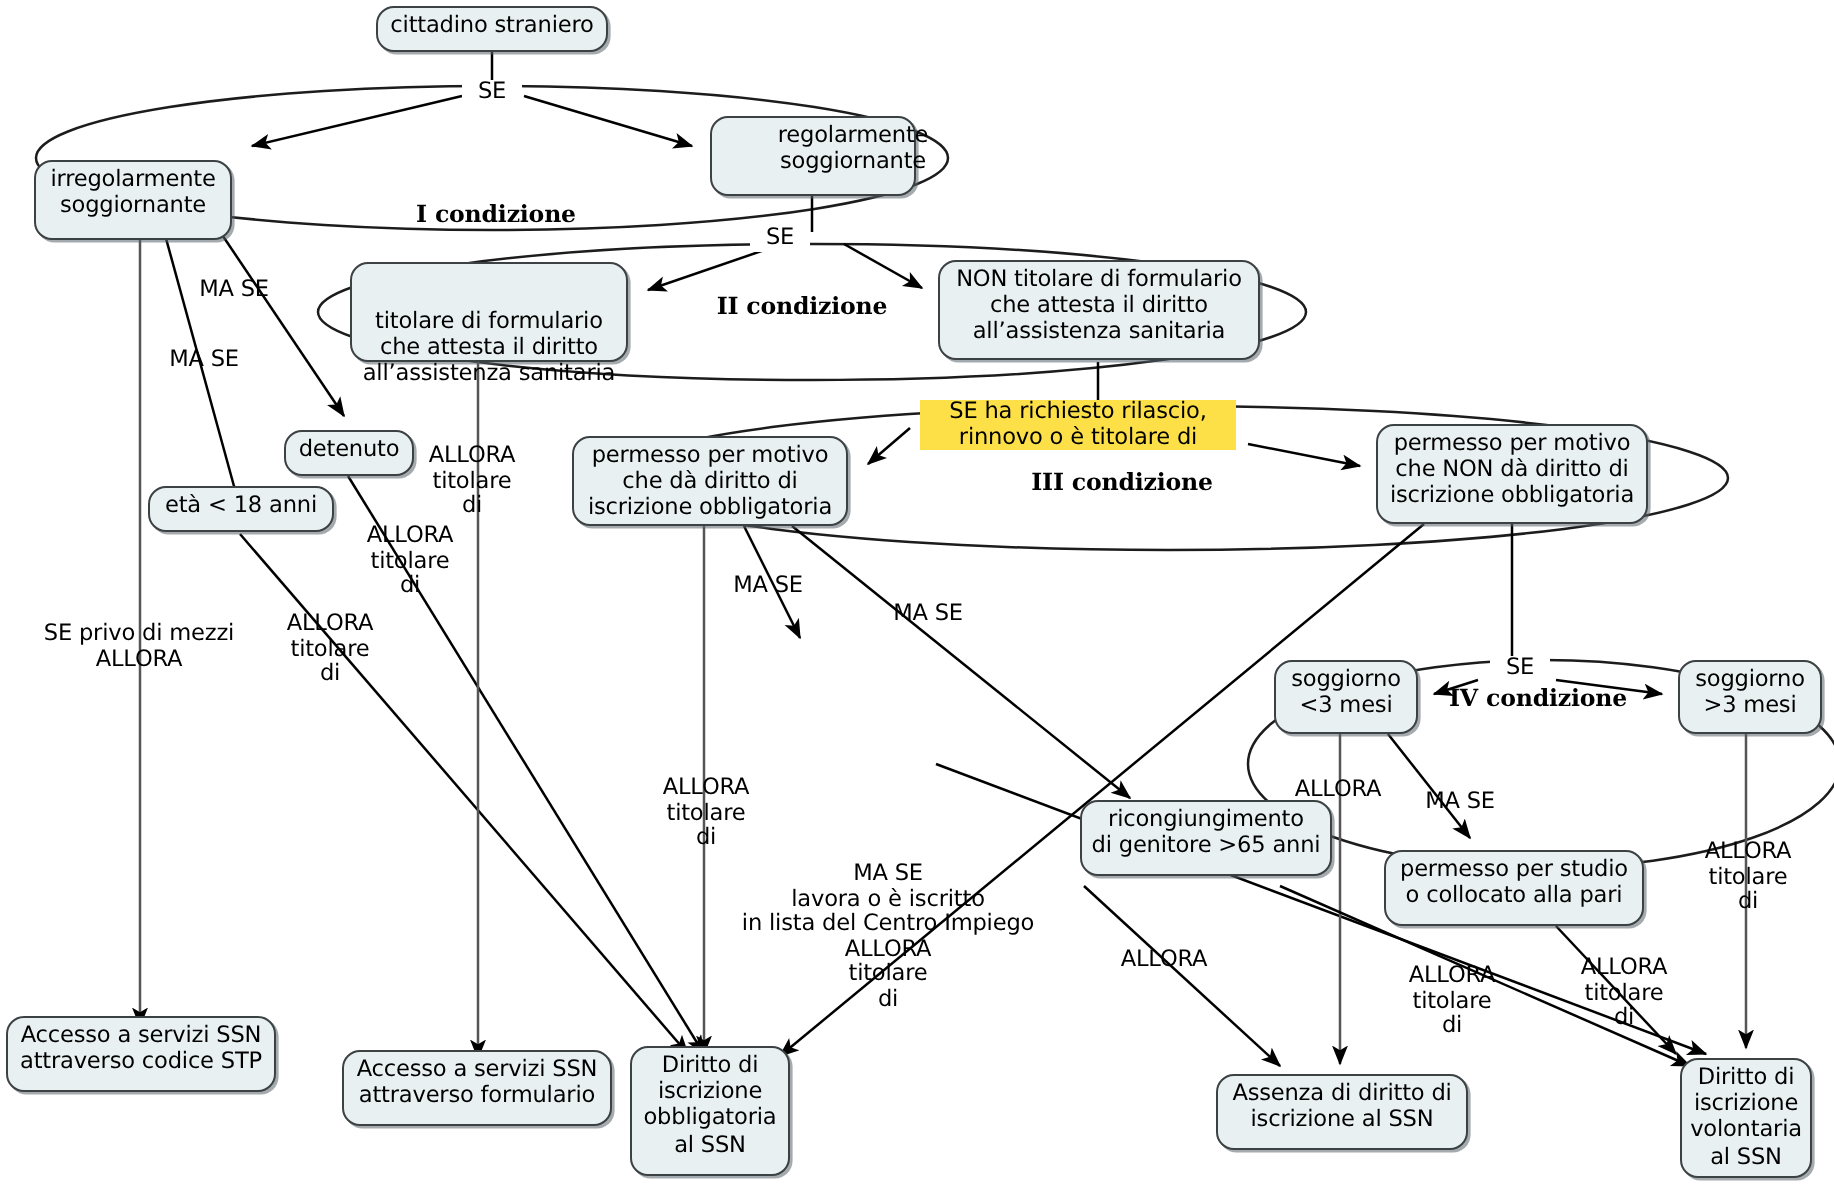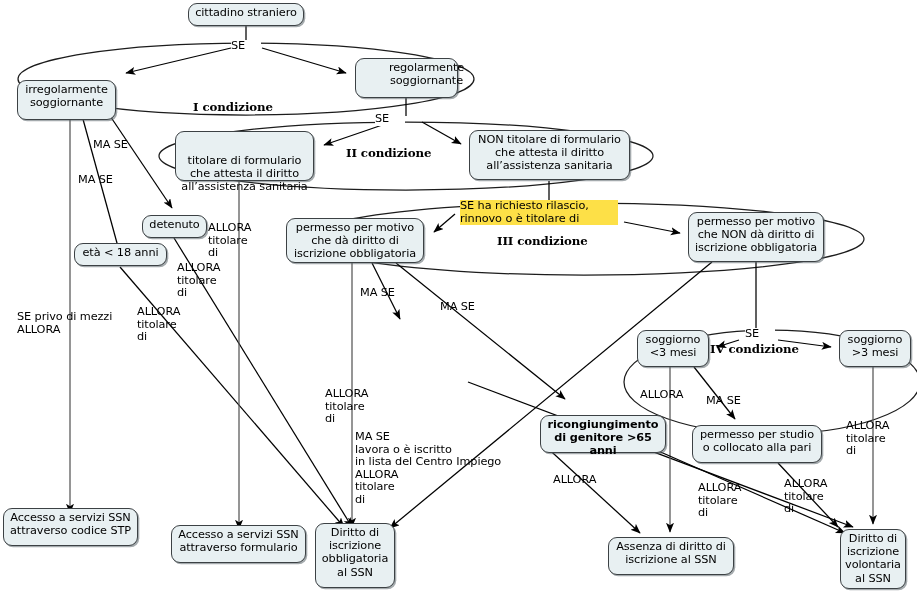--- a/index.html
+++ b/index.html
@@ -38,21 +38,21 @@
     letter-spacing: -0.1px;
     box-shadow: 1.3px 1.3px 0 rgba(90,100,105,0.55);
     padding: 2px 4px;
     z-index: 5;
   }
   .label {
     position: absolute;
     color: #000000;
     font-size: 11.3px;
     line-height: 12.6px;
-    text-align: left;
+    text-align: center;
     white-space: pre;
     z-index: 4;
     letter-spacing: -0.1px;
   }
   .label.bold {
     font-weight: bold;
     font-family: "DejaVu Serif", serif;
     font-size: 11.8px;
   }
 </style>
@@ -174,21 +174,21 @@
   <div class="node" style="left:637px;top:330px;width:72px;height:37px;">
     <span style="white-space:pre-line;">soggiorno
 &lt;3 mesi</span>
   </div>
 
   <div class="node" style="left:839px;top:330px;width:72px;height:37px;">
     <span style="white-space:pre-line;">soggiorno
 &gt;3 mesi</span>
   </div>
 
-  <div class="node" style="left:540px;top:415px;width:126px;height:38px;font-weight:bold;">
+  <div class="node" style="left:540px;top:400px;width:126px;height:38px;">
     <span style="white-space:pre-line;">ricongiungimento
 di genitore &gt;65 anni</span>
   </div>
 
   <div class="node" style="left:692px;top:425px;width:130px;height:38px;">
     <span style="white-space:pre-line;">permesso per studio
 o collocato alla pari</span>
   </div>
 
   <div class="node" style="left:3px;top:508px;width:135px;height:38px;">

